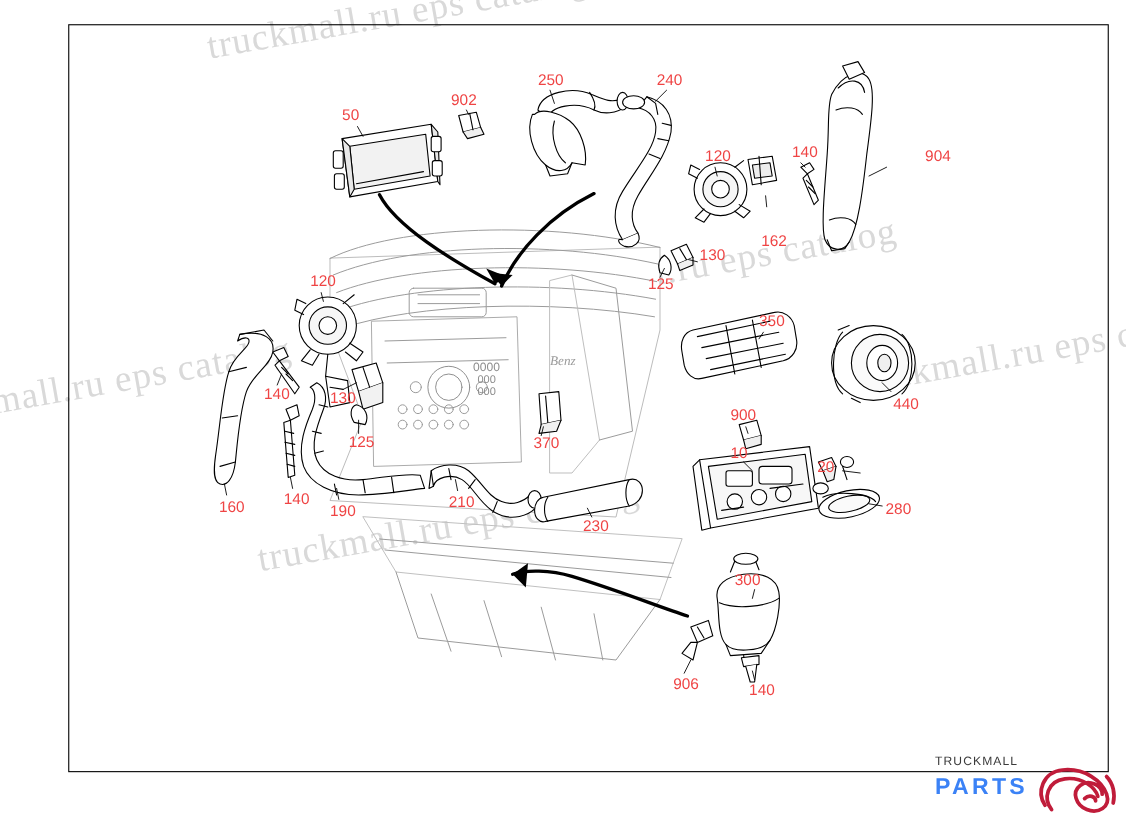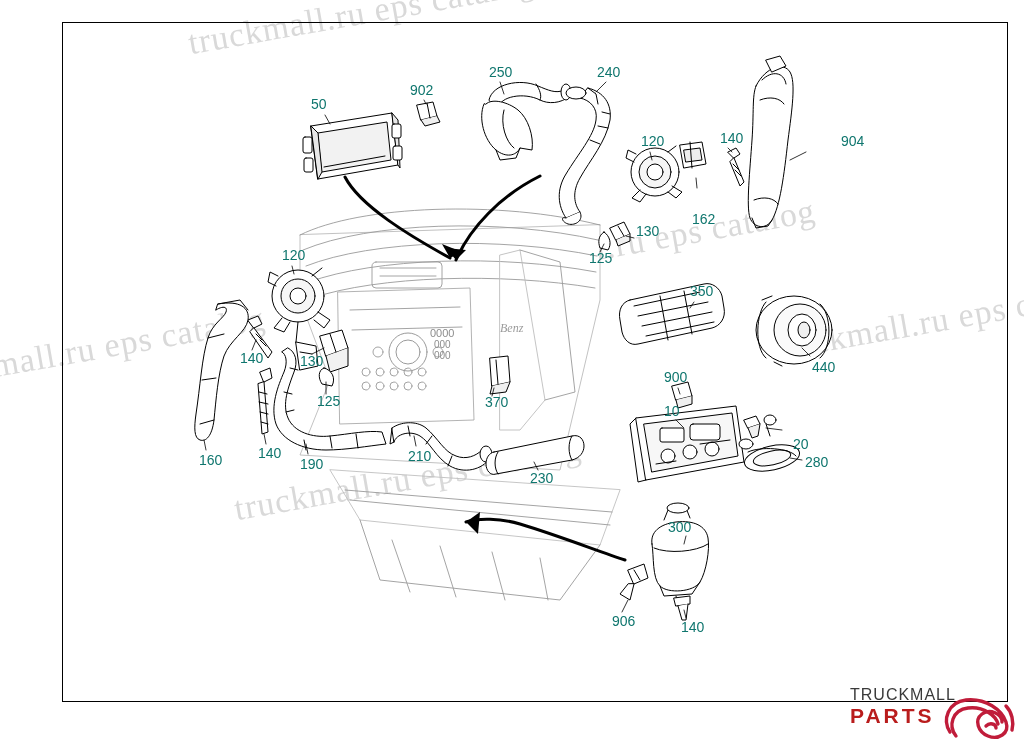--- a/index.html
+++ b/index.html
@@ -52,48 +52,48 @@
   #art {
     position: absolute;
     left: 0; top: 0;
   }
   
   .lbl {
     position: absolute;
     font-family: "Liberation Sans", sans-serif;
     font-size: 14px;
     font-weight: 400;
-    color: #0f766e;
+    color: #ef4444;
     white-space: nowrap;
   }
   
   #logo {
     position: absolute;
     right: 6px;
     bottom: 6px;
     width: 168px;
     height: 60px;
   }
   #logo .txt1 {
     position: absolute;
     left: 0; top: 2px;
     font-family: "Liberation Sans", sans-serif;
-    font-size: 16px;
+    font-size: 11px;
     letter-spacing: 1px;
     color: #3a3a3a;
     text-align: right;
   }
   #logo .txt2 {
     position: absolute;
     left: 0; top: 20px;
     font-family: "Liberation Sans", sans-serif;
     font-size: 21px;
     font-weight: bold;
     letter-spacing: 3px;
-    color: #b91c1c;
+    color: #3b82f6;
   }
   #logo .mark {
     position: absolute;
     right: 2px;
     top: 8px;
   }
 </style>
 </head>
 <body>
 
@@ -448,21 +448,21 @@
   <div class="lbl" style="left:589px; top:250px;">125</div>
   <div class="lbl" style="left:282px; top:247px;">120</div>
   <div class="lbl" style="left:690px; top:283px;">350</div>
   <div class="lbl" style="left:812px; top:359px;">440</div>
   <div class="lbl" style="left:240px; top:350px;">140</div>
   <div class="lbl" style="left:300px; top:353px;">130</div>
   <div class="lbl" style="left:317px; top:393px;">125</div>
   <div class="lbl" style="left:485px; top:394px;">370</div>
   <div class="lbl" style="left:664px; top:369px;">900</div>
   <div class="lbl" style="left:664px; top:403px;">10</div>
-  <div class="lbl" style="left:793px; top:416px;margin-top:20px;">20</div>
+  <div class="lbl" style="left:743px; top:416px;">20</div>
   <div class="lbl" style="left:805px; top:454px;text-align:right;">280</div>
   <div class="lbl" style="left:199px; top:452px;">160</div>
   <div class="lbl" style="left:258px; top:445px;">140</div>
   <div class="lbl" style="left:300px; top:456px;">190</div>
   <div class="lbl" style="left:408px; top:448px;">210</div>
   <div class="lbl" style="left:530px; top:470px;">230</div>
   <div class="lbl" style="left:668px; top:519px;">300</div>
   <div class="lbl" style="left:612px; top:613px;">906</div>
   <div class="lbl" style="left:681px; top:619px;">140</div>
 

